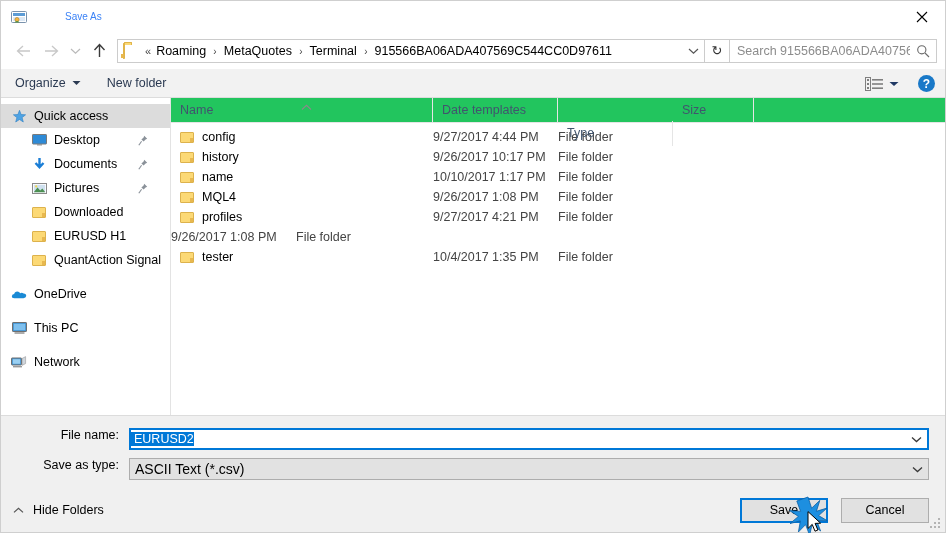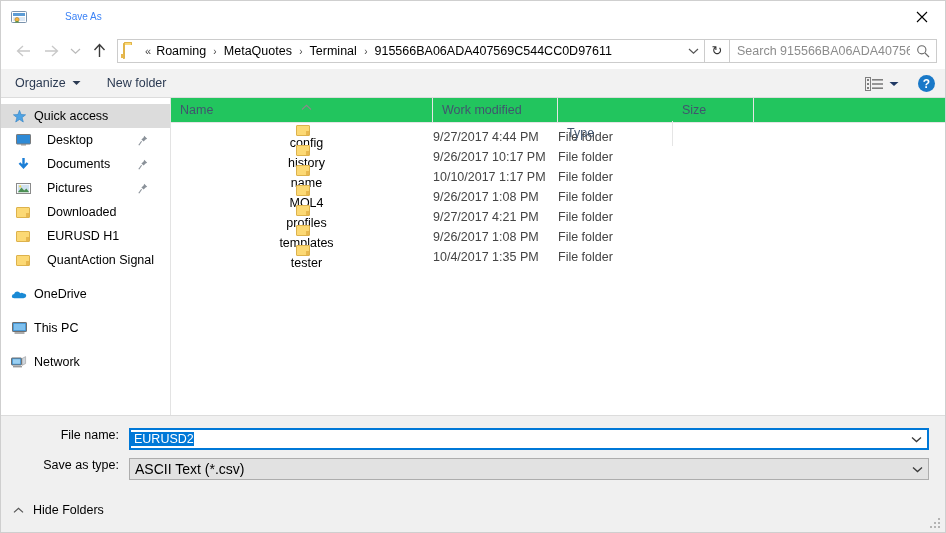--- a/index.html
+++ b/index.html
@@ -237,21 +237,21 @@
   .nav-row {
     height: 24px;
     display: flex;
     align-items: center;
     padding-left: 10px;
     font-size: 12.5px;
     color: #000;
     position: relative;
   }
   .nav-row.selected { background: #dcdcdc; }
-  .nav-row.indent { padding-left: 14px; gap: 9px; }
+  .nav-row.indent { padding-left: 30px; }
   .nav-row.group { margin-top: 10px; padding-left: 10px; }
   .nav-ico {
     width: 16px; height: 16px;
     margin-right: 7px;
     flex: 0 0 auto;
     display: flex; align-items: center; justify-content: center;
     position: relative;
   }
   .nav-label { white-space: nowrap; }
   .pin {
@@ -323,21 +323,21 @@
     color: #000;
   }
   .fc {
     flex: 0 0 auto;
     overflow: hidden;
     white-space: nowrap;
   }
   .fc.c-name {
     width: 262px;
     padding-left: 9px;
-    display: flex; align-items: center; flex-direction: column;
+    display: flex; align-items: center;
   }
   .fc.c-date { width: 125px; color: #444; }
   .fc.c-type { width: 115px; color: #444; }
   .fc.c-size { width: 81px; }
   .row-folder {
     width: 14px; height: 11px;
     background: #fcd975;
     border: 1px solid #ddb24c;
     border-radius: 1px;
     margin-right: 8px;
@@ -703,21 +703,21 @@
     <div class="listpane">
       <div class="col-headers">
         <div class="ch c-name">
           <span>Name</span>
           <span class="sort-caret">
             <svg width="11" height="7" viewBox="0 0 11 7">
               <path d="M1 5.5 L5.5 1.3 L10 5.5" stroke="#8a8a8a" stroke-width="1.1" fill="none"></path>
             </svg>
           </span>
         </div>
-        <div class="ch c-date">Work modified</div>
+        <div class="ch c-date">Date templates</div>
         <div class="ch c-type">Type</div>
         <div class="ch c-size">Size</div>
       </div>
 
       <div class="rows">
         <div class="frow">
           <div class="fc c-name">
             <span class="row-folder"></span>
             <span>config</span>
           </div>
@@ -755,24 +755,20 @@
         <div class="frow">
           <div class="fc c-name">
             <span class="row-folder"></span>
             <span>profiles</span>
           </div>
           <div class="fc c-date">9/27/2017 4:21 PM</div>
           <div class="fc c-type">File folder</div>
           <div class="fc c-size"></div>
         </div>
         <div class="frow">
-          <div class="fc c-name">
-            <span class="row-folder"></span>
-            <span>templates</span>
-          </div>
           <div class="fc c-date">9/26/2017 1:08 PM</div>
           <div class="fc c-type">File folder</div>
           <div class="fc c-size"></div>
         </div>
         <div class="frow">
           <div class="fc c-name">
             <span class="row-folder"></span>
             <span>tester</span>
           </div>
           <div class="fc c-date">10/4/2017 1:35 PM</div>
@@ -811,20 +807,39 @@
   <div class="footer">
     <div class="hide-folders">
       <span class="hide-caret">
         <svg width="11" height="7" viewBox="0 0 11 7">
           <path d="M1 5.4 L5.5 1.3 L10 5.4" stroke="#555" stroke-width="1.2" fill="none"></path>
         </svg>
       </span>
       <span>Hide Folders</span>
     </div>
 
+    <div class="btn-group">
+      <div class="btn primary">
+        <span>Save</span>
+      </div>
+      <div class="btn">
+        <span>Cancel</span>
+      </div>
+
+      <span class="click-burst">
+        <svg width="40" height="40" viewBox="0 0 40 40">
+          <path d="M20 1 L23.6 12.2 L31.8 4.4 L28.4 15.3 L39 12.1 L30.6 19.6 L39.4 24.8 L28.6 24.4 L32.6 35 L24.2 28 L21.6 39.2 L17.6 28.6 L10.4 36 L12.4 24.8 L2 27.6 L10.4 20.4 L1.6 14.6 L12.6 15.4 L8.8 5 Z" fill="#1d8fe0" stroke="#0b5fa5" stroke-width="0.8"></path>
+        </svg>
+      </span>
+      <span class="cursor-arrow">
+        <svg width="16" height="22" viewBox="0 0 16 22">
+          <path d="M1 0.6 L1 17.4 L5.2 13.4 L8 20.2 L10.9 19 L8.1 12.4 L13.6 12.2 Z" fill="#ffffff" stroke="#000000" stroke-width="1"></path>
+        </svg>
+      </span>
+    </div>
 
     <span class="resize-grip">
       <i style="left:8px; top:0;"></i>
       <i style="left:4px; top:4px;"></i>
         <i style="left:8px; top:4px;"></i>
       <i style="left:0px; top:8px;"></i>
         <i style="left:4px; top:8px;"></i>
         <i style="left:8px; top:8px;"></i>
     </span>
   </div>

